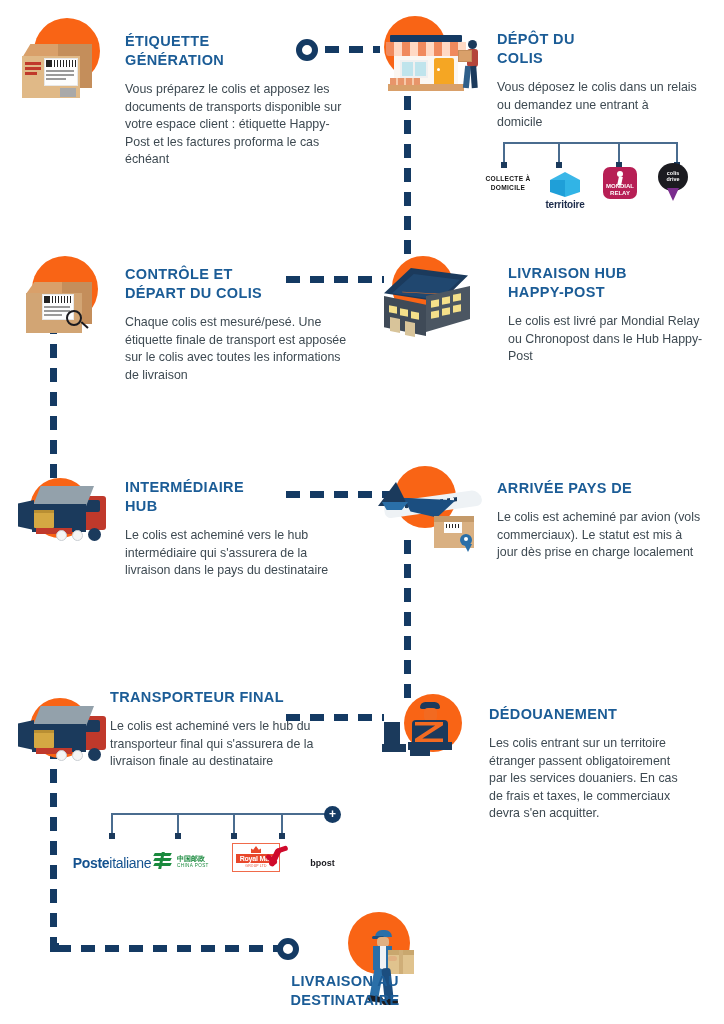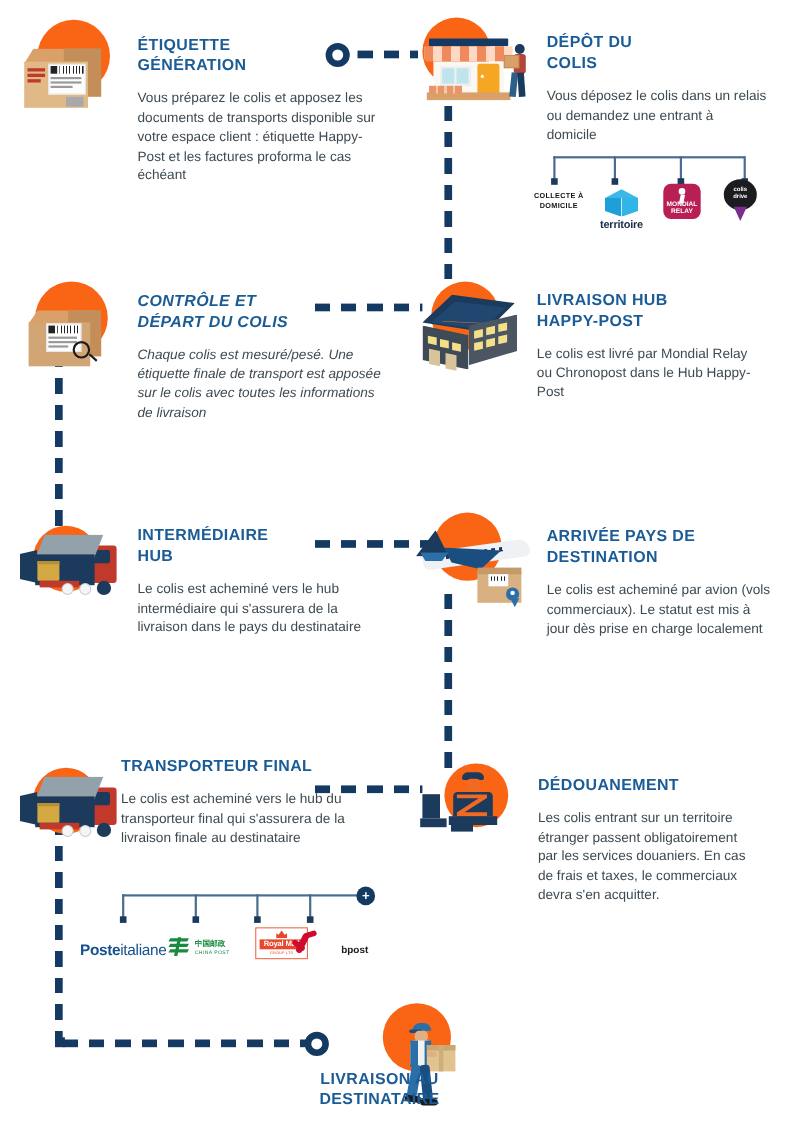--- a/index.html
+++ b/index.html
@@ -216,21 +216,21 @@
     <div class="pc" style="left:28px; top:38px; width:32px; height:26px; background:#fdfdfd; border:1px solid #e7e7e7;"></div>
     <div class="pc" style="left:30px; top:40px; width:6px; height:7px; background:#232323;"></div>
     <div class="pc" style="left:38px; top:40px; width:20px; height:7px; background:
         repeating-linear-gradient(to right,#232323 0 1px,#fff 1px 3px);"></div>
     <div class="pc" style="left:30px; top:50px; width:26px; height:1.5px; background:#9a9a9a;"></div>
     <div class="pc" style="left:30px; top:54px; width:26px; height:1.5px; background:#9a9a9a;"></div>
     <div class="pc" style="left:30px; top:58px; width:18px; height:1.5px; background:#9a9a9a;"></div>
     <div class="pc" style="left:52px; top:54px; width:16px; height:16px; border:2.2px solid #1b1b20; border-radius:50%; background:transparent;"></div>
     <div class="pc" style="left:66px; top:68px; width:9px; height:2.4px; background:#1b1b20; transform:rotate(42deg);"></div>
   </div>
-  <div class="step" style="left:125px; top:265px; width:230px;font-style:italic;">
+  <div class="step" style="left:125px; top:265px; width:230px;">
     <div class="step-title">
       <div>CONTRÔLE ET</div>
       <div>DÉPART DU COLIS</div>
     </div>
     <div class="step-body">Chaque colis est mesuré/pesé. Une étiquette finale de transport est apposée sur le colis avec toutes les informations de livraison</div>
   </div>
 
   <div class="illus" style="left:370px; top:256px; width:110px; height:86px;">
     <div class="blob" style="left:22px; top:0; width:62px; height:62px;"></div>
 
@@ -254,21 +254,21 @@
     <div class="pc" style="left:20px; top:62px; width:10px; height:14px; background:#d8c49a; transform:skewY(12deg);"></div>
     <div class="pc" style="left:35px; top:66px; width:10px; height:14px; background:#d8c49a; transform:skewY(12deg);"></div>
 
     <div class="pc" style="left:61px; top:44px; width:8px; height:7px; background:#f5e08a; transform:skewY(-12deg);"></div>
     <div class="pc" style="left:72px; top:41px; width:8px; height:7px; background:#f5e08a; transform:skewY(-12deg);"></div>
     <div class="pc" style="left:83px; top:38px; width:8px; height:7px; background:#f5e08a; transform:skewY(-12deg);"></div>
     <div class="pc" style="left:61px; top:55px; width:8px; height:7px; background:#f5e08a; transform:skewY(-12deg);"></div>
     <div class="pc" style="left:72px; top:52px; width:8px; height:7px; background:#f5e08a; transform:skewY(-12deg);"></div>
     <div class="pc" style="left:83px; top:49px; width:8px; height:7px; background:#f5e08a; transform:skewY(-12deg);"></div>
   </div>
-  <div class="step" style="left:488px; top:264px; width:200px;">
+  <div class="step" style="left:508px; top:264px; width:200px;">
     <div class="step-title">
       <div>LIVRAISON HUB</div>
       <div>HAPPY-POST</div>
     </div>
     <div class="step-body">Le colis est livré par Mondial Relay ou Chronopost dans le Hub Happy-Post</div>
   </div>
 
   <div class="illus" style="left:12px; top:472px; width:100px; height:78px;">
     <div class="blob" style="left:18px; top:6px; width:60px; height:60px;"></div>
     <div class="pc" style="left:56px; top:24px; width:38px; height:34px; background:#c0392b; border-radius:3px;"></div>
@@ -315,21 +315,20 @@
     <div class="pc" style="left:76px; top:58px; width:14px; height:4px; background:
         repeating-linear-gradient(to right,#232323 0 1px,#fff 1px 3px);"></div>
 
     <div class="pc" style="left:90px; top:68px; width:12px; height:12px; border-radius:50%; background:#2a6fa8;"></div>
     <div class="pc" style="left:94px; top:78px; width:0;height:0;border-left:4px solid transparent;border-right:4px solid transparent;border-top:8px solid #2a6fa8;"></div>
     <div class="pc" style="left:94px; top:71px; width:4px; height:4px; border-radius:50%; background:#fff;"></div>
   </div>
   <div class="step" style="left:497px; top:479px; width:205px;">
     <div class="step-title">
       <div>ARRIVÉE PAYS DE</div>
-      <div>DESTINATION</div>
     </div>
     <div class="step-body">Le colis est acheminé par avion (vols commerciaux). Le statut est mis à jour dès prise en charge localement</div>
   </div>
 
   <div class="illus" style="left:12px; top:692px; width:100px; height:78px;">
     <div class="blob" style="left:18px; top:6px; width:60px; height:60px;"></div>
     <div class="pc" style="left:56px; top:24px; width:38px; height:34px; background:#c0392b; border-radius:3px;"></div>
     <div class="pc" style="left:68px; top:28px; width:20px; height:12px; background:#1b3a5c; border-radius:2px;"></div>
     <div class="pc" style="left:20px; top:14px; width:62px; height:22px; background:#93a1ab;
          clip-path:polygon(14% 0,100% 0,86% 100%,0 100%);"></div>

